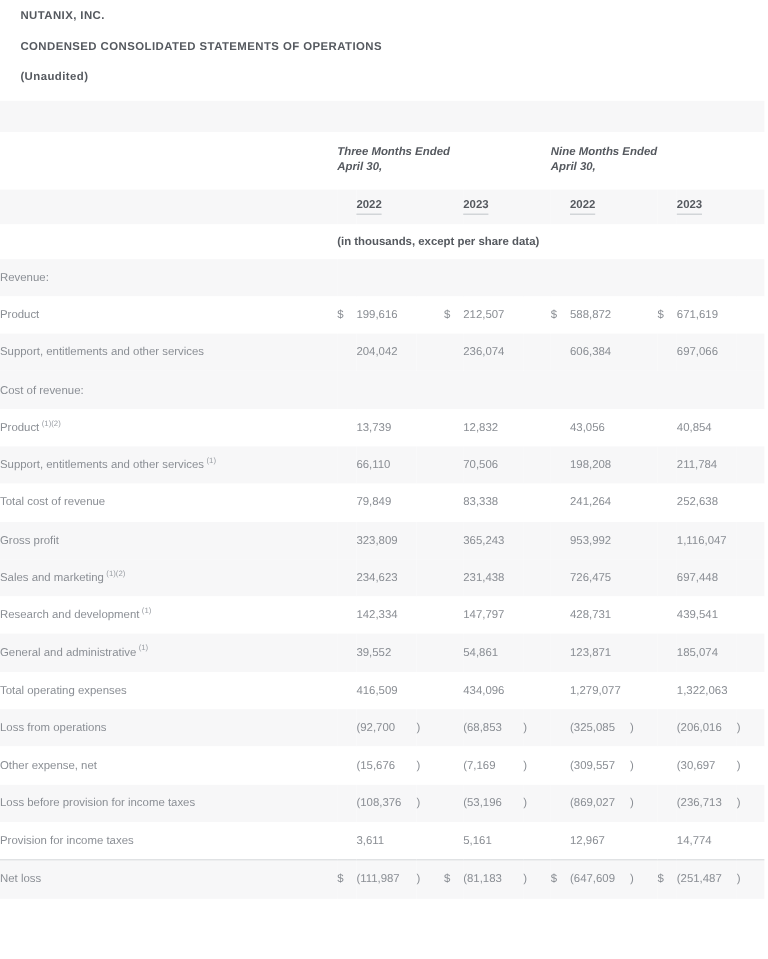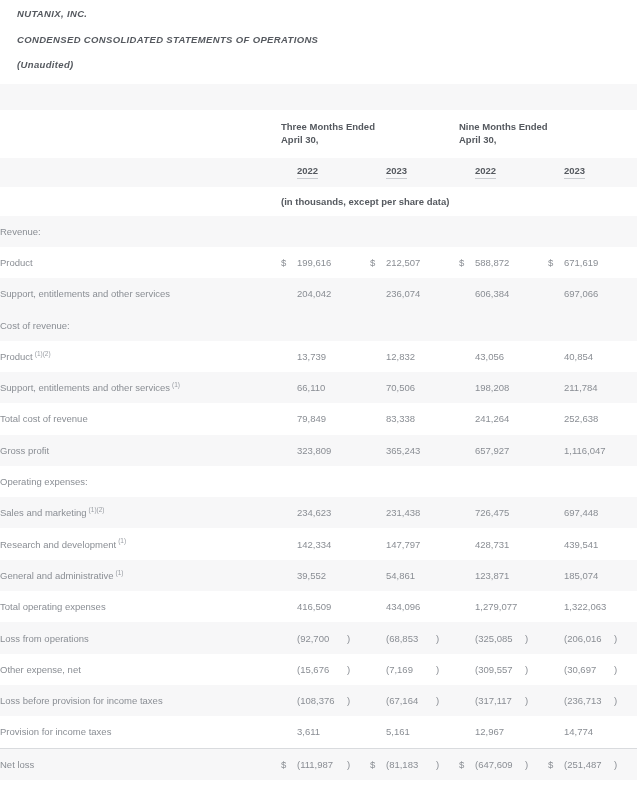--- a/index.html
+++ b/index.html
@@ -25,21 +25,20 @@
   
   .titles {
     padding: 0 0 0 17px;
   }
   .title-line {
     font-size: 9.5px;
     font-weight: bold;
     letter-spacing: 0.35px;
     color: #55595f;
     line-height: 1;
-    font-style: italic;
   }
   .title-line.t1 { padding-top: 9px; }
   .title-line.t2 { padding-top: 16px; }
   .title-line.t3 { padding-top: 16px; padding-bottom: 14px; }
 
   
   table.fin {
     width: 637px;
     border-collapse: collapse;
     table-layout: fixed;
@@ -91,20 +90,21 @@
     height: 38px;
     vertical-align: top;
     padding-top: 10px;
   }
   .period-head {
     font-weight: bold;
     color: #55595f;
     font-size: 9.5px;
     line-height: 13px;
     white-space: nowrap;
+    font-style: italic;
   }
   .period-head .l2 { display: block; }
 
   
   tr.years > td { height: 29px; }
   .year {
     display: inline-block;
     font-weight: bold;
     color: #55595f;
     font-size: 9.5px;
@@ -273,30 +273,26 @@
         </tr>
         <tr class="data zebra">
           <td class="label">Gross profit</td>
           <td class="cur"></td>
           <td class="num">323,809</td>
           <td class="par"></td>
           <td class="cur"></td>
           <td class="num">365,243</td>
           <td class="par"></td>
           <td class="cur"></td>
-          <td class="num">657,927</td>
+          <td class="num">953,992</td>
           <td class="par"></td>
           <td class="cur"></td>
           <td class="num">1,116,047</td>
           <td class="par"></td>
         </tr>
-        <tr class="section plain">
-          <td class="label">Operating expenses:</td>
-          <td colspan="12"></td>
-        </tr>
         <tr class="data zebra">
           <td class="label">Sales and marketing<sup class="fn">(1)(2)</sup></td>
           <td class="cur"></td>
           <td class="num">234,623</td>
           <td class="par"></td>
           <td class="cur"></td>
           <td class="num">231,438</td>
           <td class="par"></td>
           <td class="cur"></td>
           <td class="num">726,475</td>
@@ -379,24 +375,24 @@
           <td class="cur"></td>
           <td class="num">(30,697</td>
           <td class="par">)</td>
         </tr>
         <tr class="data zebra">
           <td class="label">Loss before provision for income taxes</td>
           <td class="cur"></td>
           <td class="num">(108,376</td>
           <td class="par">)</td>
           <td class="cur"></td>
-          <td class="num">(67,164</td>
-          <td class="par">)</td>
-          <td class="cur"></td>
-          <td class="num">(317,117</td>
+          <td class="num">(53,196</td>
+          <td class="par">)</td>
+          <td class="cur"></td>
+          <td class="num">(869,027</td>
           <td class="par">)</td>
           <td class="cur"></td>
           <td class="num">(236,713</td>
           <td class="par">)</td>
         </tr>
         <tr class="data plain">
           <td class="label">Provision for income taxes</td>
           <td class="cur"></td>
           <td class="num">3,611</td>
           <td class="par"></td>

